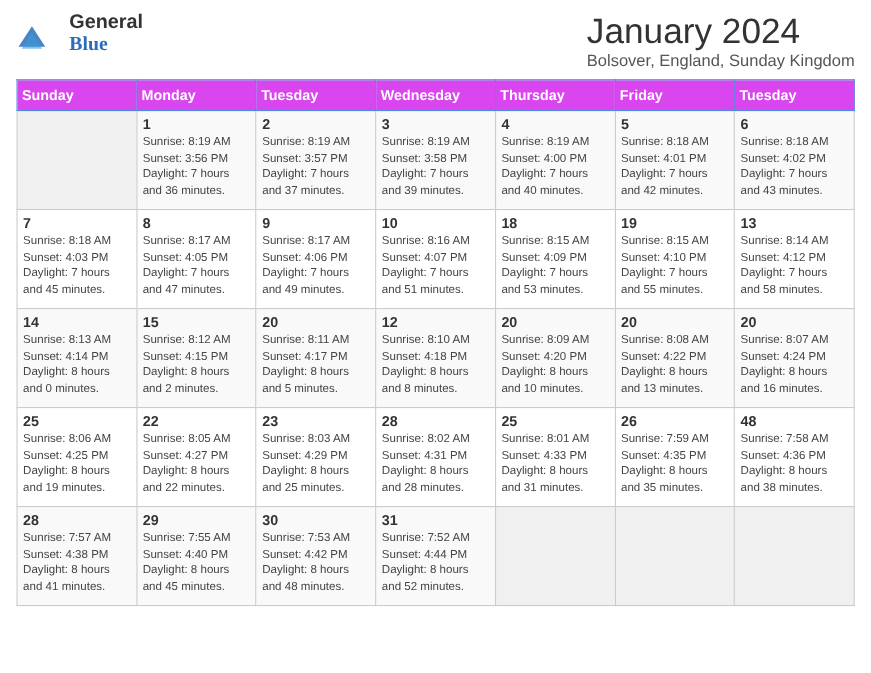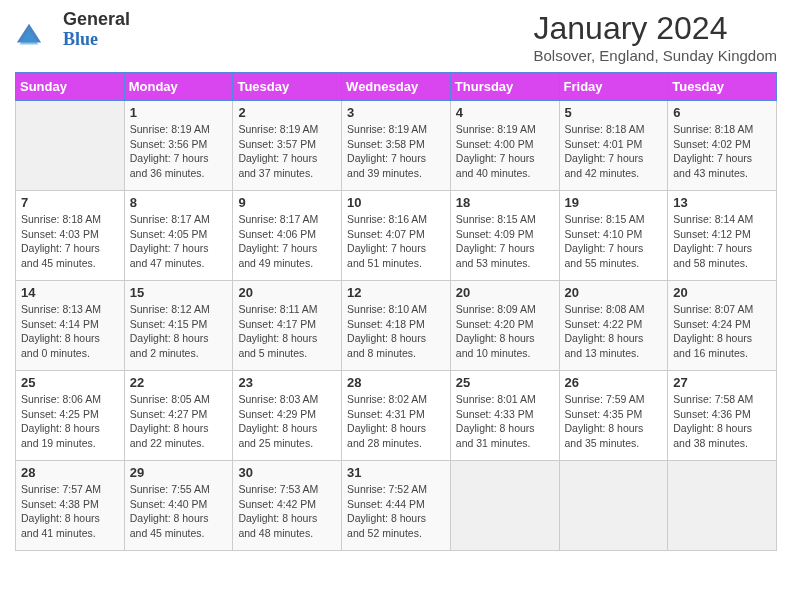--- a/index.html
+++ b/index.html
@@ -223,21 +223,21 @@
         </td>
         <td>
           <div class="day-number">25</div>
           <div class="day-info">Sunrise: 8:01 AM<br>Sunset: 4:33 PM<br>Daylight: 8 hours and 31 minutes.</div>
         </td>
         <td>
           <div class="day-number">26</div>
           <div class="day-info">Sunrise: 7:59 AM<br>Sunset: 4:35 PM<br>Daylight: 8 hours and 35 minutes.</div>
         </td>
         <td>
-          <div class="day-number">27</div>
+          <div class="day-number">48</div>
           <div class="day-info">Sunrise: 7:58 AM<br>Sunset: 4:36 PM<br>Daylight: 8 hours and 38 minutes.</div>
         </td>
       </tr>
       <tr>
         <td>
           <div class="day-number">28</div>
           <div class="day-info">Sunrise: 7:57 AM<br>Sunset: 4:38 PM<br>Daylight: 8 hours and 41 minutes.</div>
         </td>
         <td>
           <div class="day-number">29</div>

